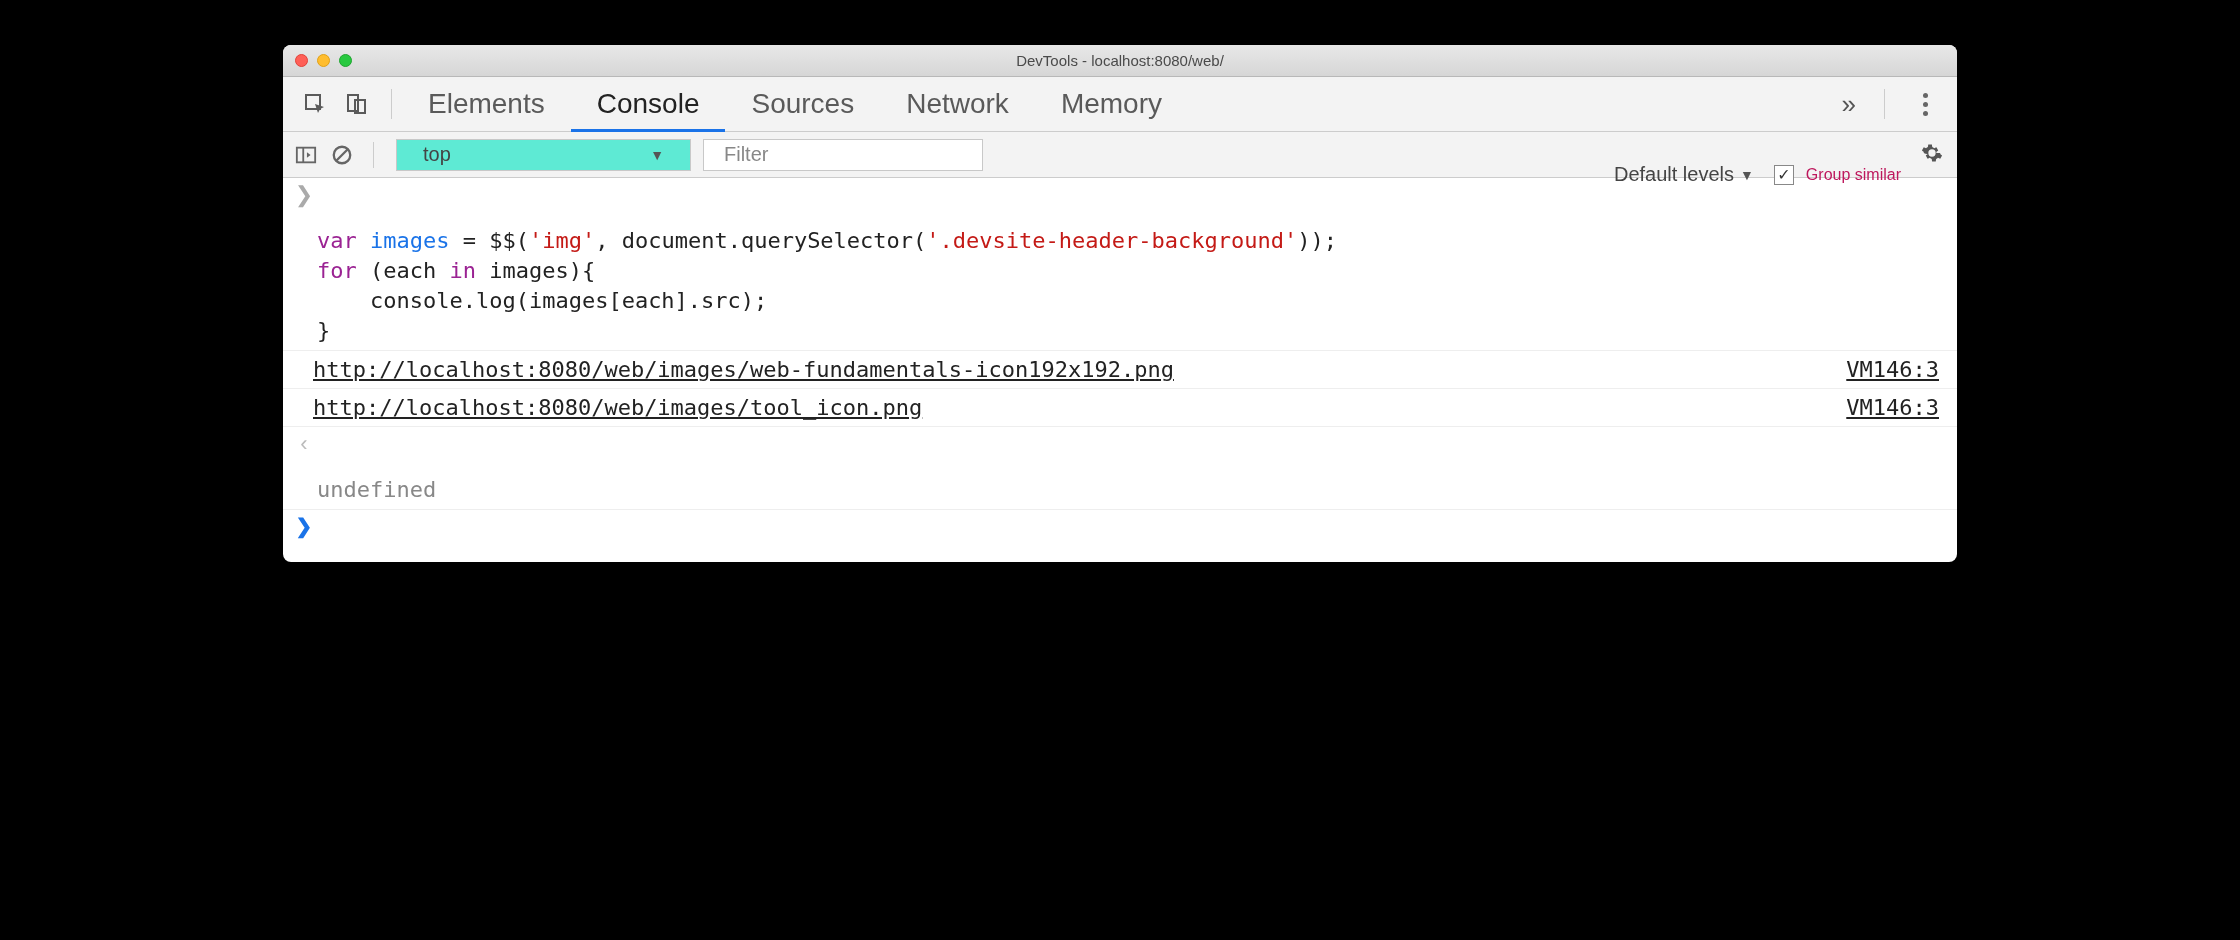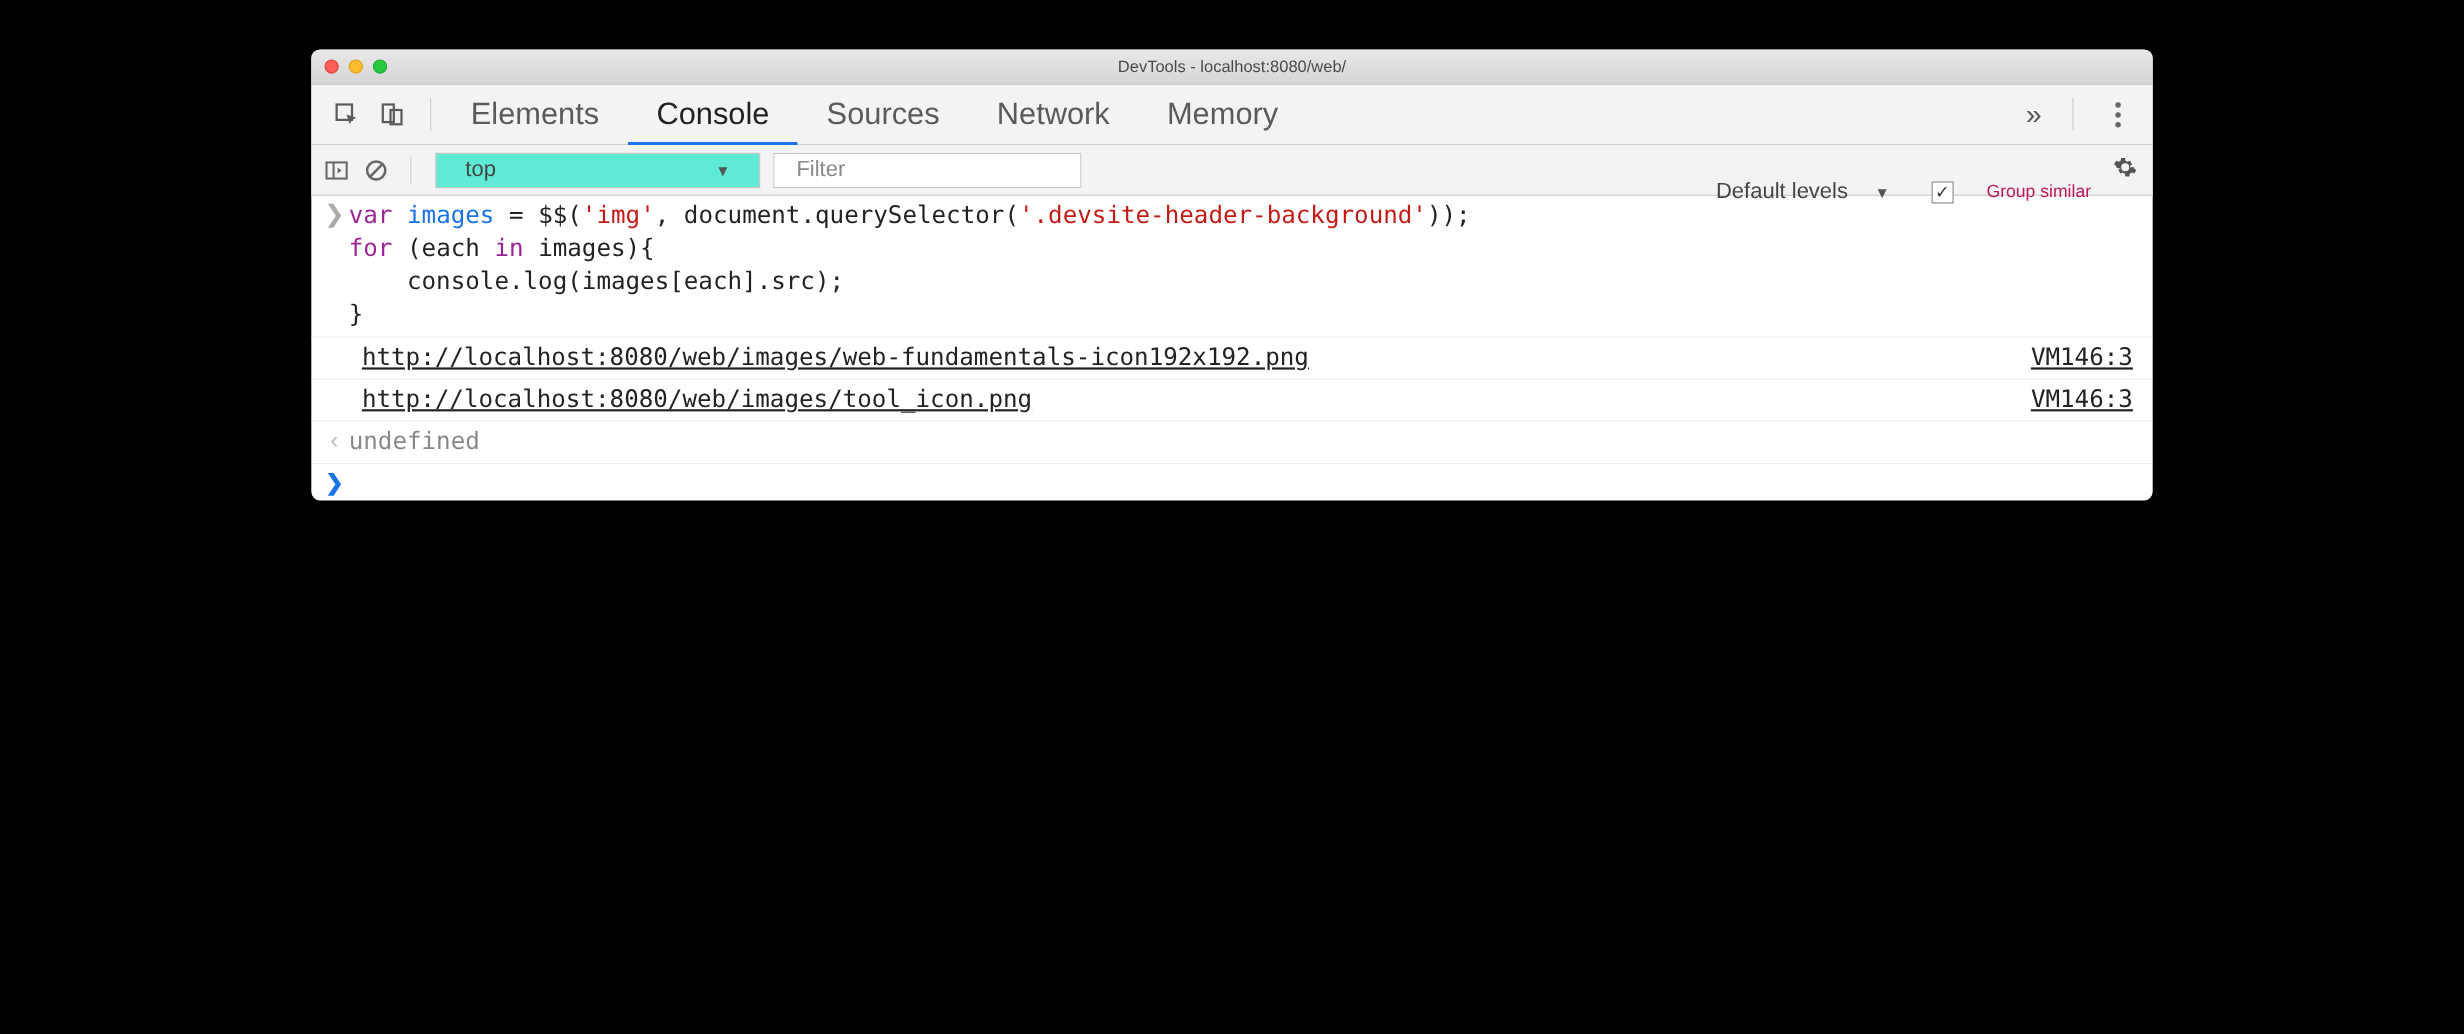--- a/index.html
+++ b/index.html
@@ -124,21 +124,21 @@
     background: #fff;
     font-size: 20px;
     padding: 0 20px;
     color: #a16207;
     margin-left: 6px;
   }
   .filter-input::placeholder { color: #888; }
   .levels {
     font-size: 20px;
     color: #444;
-    display:flex; align-items:center; gap:24px;
+    display:flex; align-items:center; gap:6px;
     margin-left: auto;
     margin-top: 40px;
   }
   .checkbox {
     width: 20px; height: 20px;
     border: 1px solid #888;
     background: #fff;
     display:inline-flex;align-items:center;justify-content:center;
     font-size:16px;color:#333;
     margin: 0 6px 0 14px;
@@ -159,27 +159,27 @@
   .gutter {
     width: 26px;
     text-align: center;
     color: #888;
     font-family: -apple-system, Arial, sans-serif;
     user-select: none;
   }
   .gutter.in { color: #aaa; }
   .gutter.out { color: #bbb; }
   .gutter.prompt { color: #1a73e8; font-weight: bold; font-size: 20px; }
-  .code { flex: 1; color: #222; line-height: 30px; }
+  .code { flex: 1; color: #222; line-height: 30px; margin-top: 44px; }
   .kw { color: #9b2393; }
   .num { color: #1a73e8; }
   .str { color: #c41a16; }
   .logrow {
     display: flex;
-    padding: 6px 18px 6px 20px;
+    padding: 6px 18px 6px 4px;
     border-bottom: 1px solid #eee;
   }
   .logrow .gutter { width: 26px; }
   .loglink {
     text-decoration: underline;
     color: #222;
   }
   .source {
     margin-left: auto;
     text-decoration: underline;

